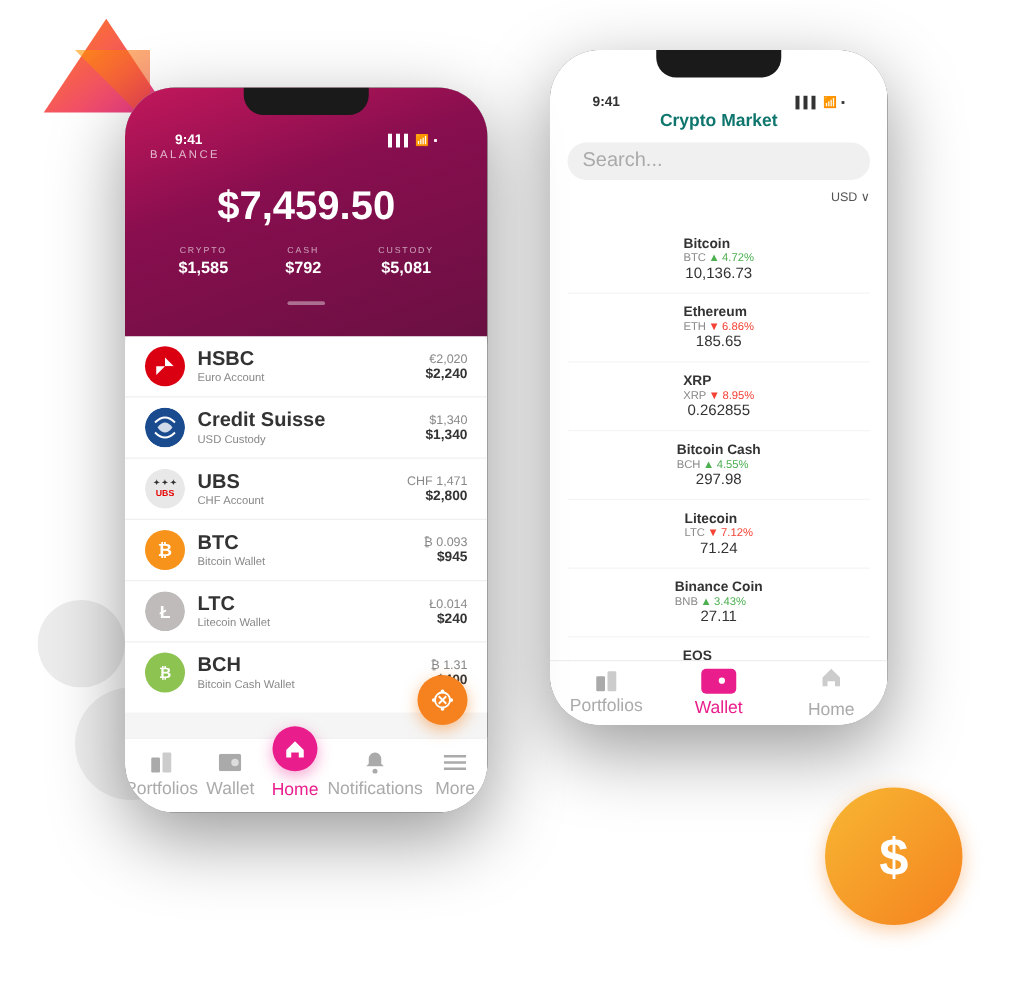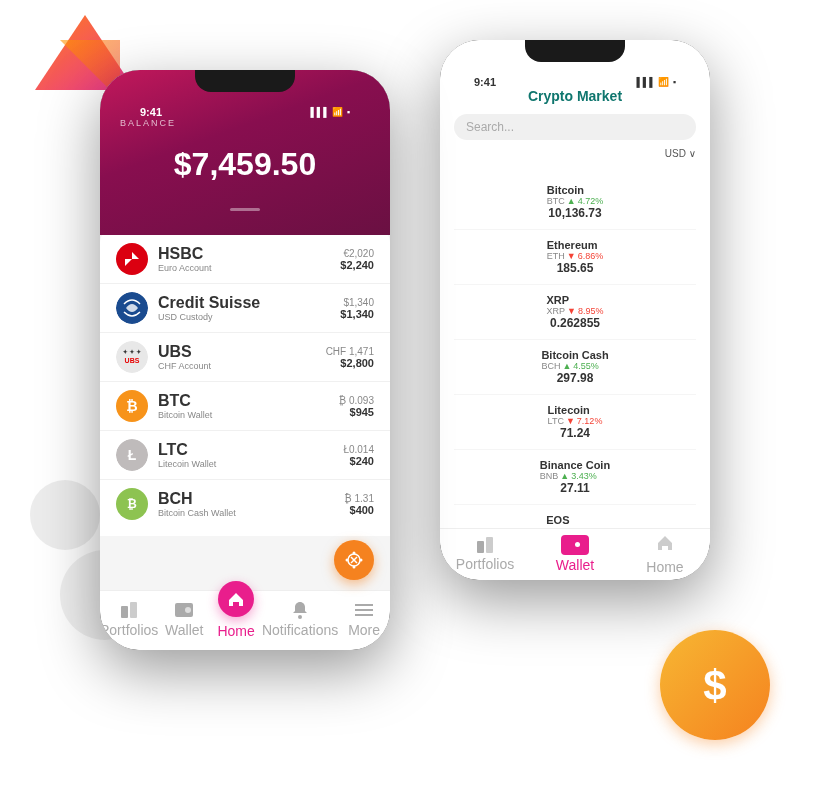--- a/index.html
+++ b/index.html
@@ -350,21 +350,21 @@
       font-size: 14px;
       font-weight: 600;
       color: #0f766e;
       margin-bottom: 10px;
     }
 
     .search-bar {
       background: #f0f0f0;
       border-radius: 20px;
       padding: 6px 12px;
-      font-size: 12px;
+      font-size: 16px;
       color: #aaa;
       margin-bottom: 8px;
     }
 
     .currency-selector {
       text-align: right;
       font-size: 10px;
       color: #555;
       margin-bottom: 4px;
     }
@@ -406,21 +406,21 @@
     .crypto-change-up {
       color: #4caf50;
     }
 
     .crypto-change-down {
       color: #f44336;
     }
 
     .crypto-price {
       font-size: 12px;
-      font-weight: 700;
+      font-weight: 400;
       color: #333;
     }
 
     
     .status-bar-right {
       display: flex;
       justify-content: space-between;
       align-items: center;
       padding: 8px 20px 0;
       position: relative;
@@ -552,20 +552,34 @@
           <div class="status-icons">
             <span>▌▌▌</span>
             <span>📶</span>
             <span>▪</span>
           </div>
         </div>
 
         <div class="balance-label">BALANCE</div>
         <div class="balance-amount">$7,459.50</div>
 
+        <div class="balance-sub">
+          <div class="balance-sub-item">
+            <div class="balance-sub-label">CRYPTO</div>
+            <div class="balance-sub-value">$1,585</div>
+          </div>
+          <div class="balance-sub-item">
+            <div class="balance-sub-label">CASH</div>
+            <div class="balance-sub-value">$792</div>
+          </div>
+          <div class="balance-sub-item">
+            <div class="balance-sub-label">CUSTODY</div>
+            <div class="balance-sub-value">$5,081</div>
+          </div>
+        </div>
 
         <div class="scroll-indicator">
           <span></span>
         </div>
       </div>
 
       <div class="account-list">
 
         <div class="account-item">
           <div class="account-logo hsbc-logo">

